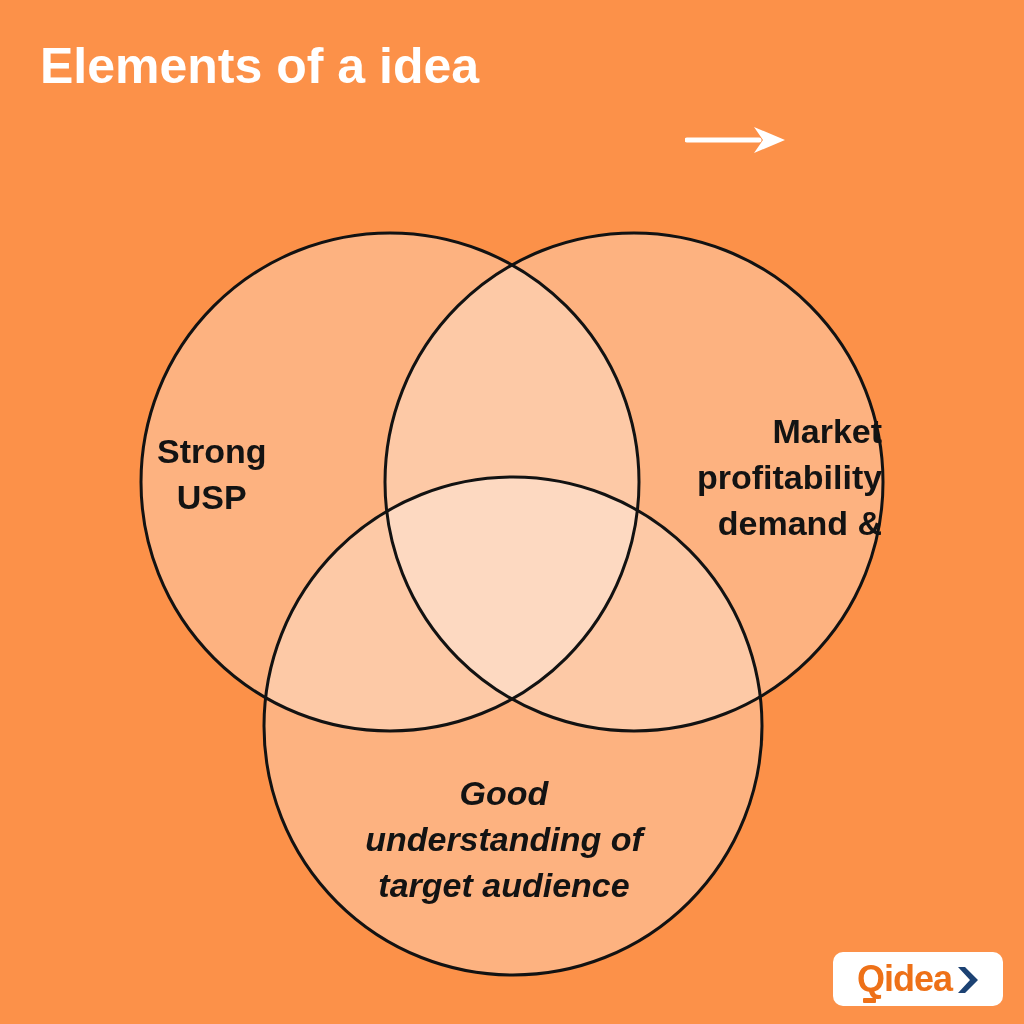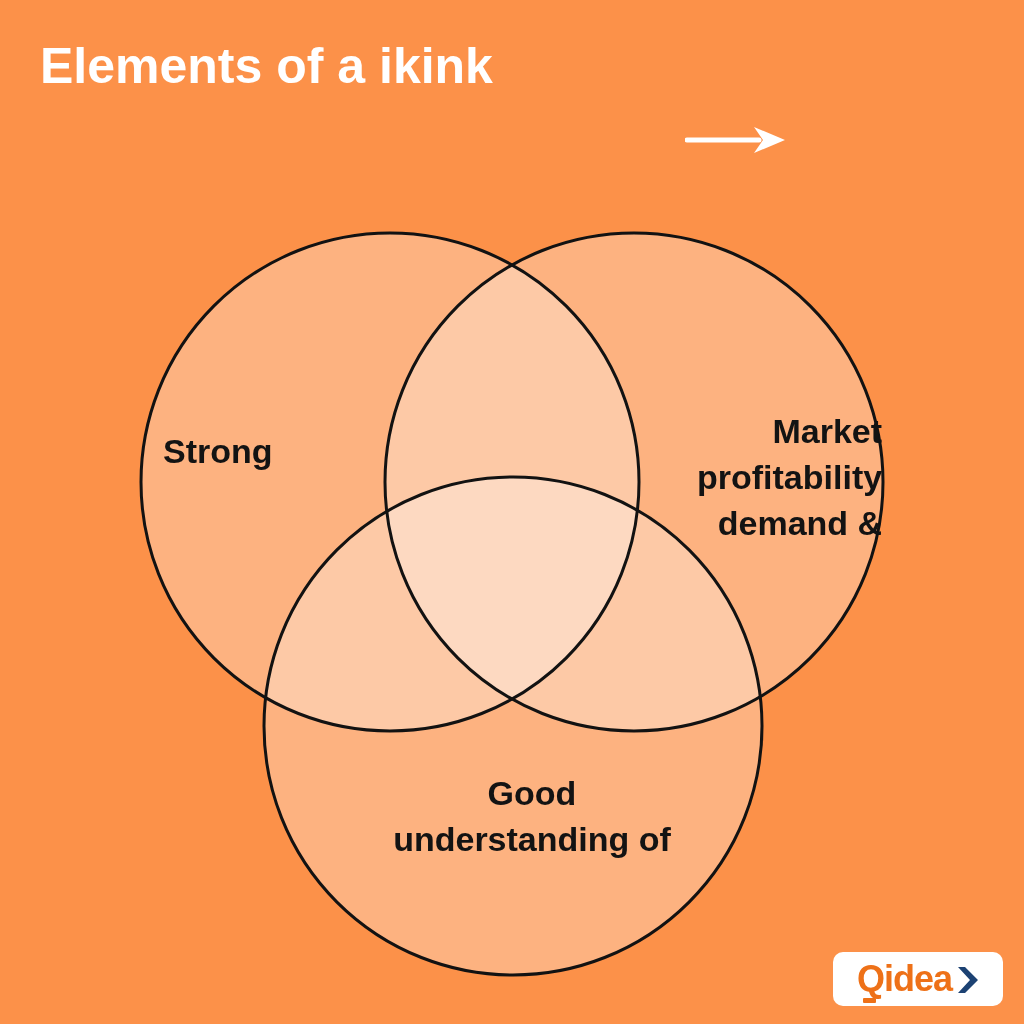--- a/index.html
+++ b/index.html
@@ -45,23 +45,23 @@
     top: 0;
   }
   .venn-label {
     position: absolute;
     color: #131313;
     font-size: 34px;
     font-weight: 700;
     line-height: 46px;
   }
   .venn-label .l-line { display: block; }
-  .label-strong   { left: 163px; top: 428px; text-align: center; }
+  .label-strong   { left: 157px; top: 428px; text-align: center; }
   .label-market   { left: 697px; top: 408px; text-align: right; }
-  .label-audience { left: 332px; top: 770px; width: 400px; text-align: center; }
+  .label-audience { left: 304px; top: 770px; width: 400px; text-align: center; font-style: italic; }
   
   .logo {
     position: absolute;
     left: 833px;
     top: 952px;
     width: 170px;
     height: 54px;
     background: #FFFFFF;
     border-radius: 10px;
     display: flex;
@@ -94,21 +94,21 @@
     margin-left: 3px;
     transform: translateY(1px);
   }
 </style>
 </head>
 <body>
 
 <div class="canvas">
 
   <div class="title">
-    <span class="t-line">Elements of a ikink</span>
+    <span class="t-line">Elements of a idea</span>
     <svg class="title-arrow" viewBox="0 0 102 32" aria-hidden="true">
       <line x1="2" y1="16" x2="74" y2="16" stroke="#FFFFFF" stroke-width="5" stroke-linecap="round"></line>
       <path d="M69 3 L100 16 L69 29 L78 16 Z" fill="#FFFFFF"></path>
     </svg>
   </div>
 
   <svg class="venn-svg" width="1024" height="1024" viewBox="0 0 1024 1024" aria-hidden="true">
     <g fill="#FFFFFF" fill-opacity="0.30" stroke="none">
       <circle cx="390" cy="482" r="249"></circle>
       <circle cx="634" cy="482" r="249"></circle>
@@ -116,31 +116,33 @@
     </g>
     <g fill="none" stroke="#121212" stroke-width="3">
       <circle cx="390" cy="482" r="249"></circle>
       <circle cx="634" cy="482" r="249"></circle>
       <circle cx="513" cy="726" r="249"></circle>
     </g>
   </svg>
 
   <div class="venn-label label-strong">
     <span class="l-line">Strong</span>
+    <span class="l-line">USP</span>
   </div>
 
   <div class="venn-label label-market">
     <span class="l-line">Market</span>
     <span class="l-line">profitability</span>
     <span class="l-line">demand &amp;</span>
   </div>
 
   <div class="venn-label label-audience">
     <span class="l-line">Good</span>
     <span class="l-line">understanding of</span>
+    <span class="l-line">target audience</span>
   </div>
 
   <div class="logo">
     <span class="logo-text">
       <span class="logo-q">Q</span>
         <span>idea</span>
     </span>
     <svg class="logo-chevron" width="22" height="28" viewBox="0 0 22 28" aria-hidden="true">
       <polygon points="1,1 8,1 21,14 8,27 1,27 13,14" fill="#1C4273"></polygon>
     </svg>

